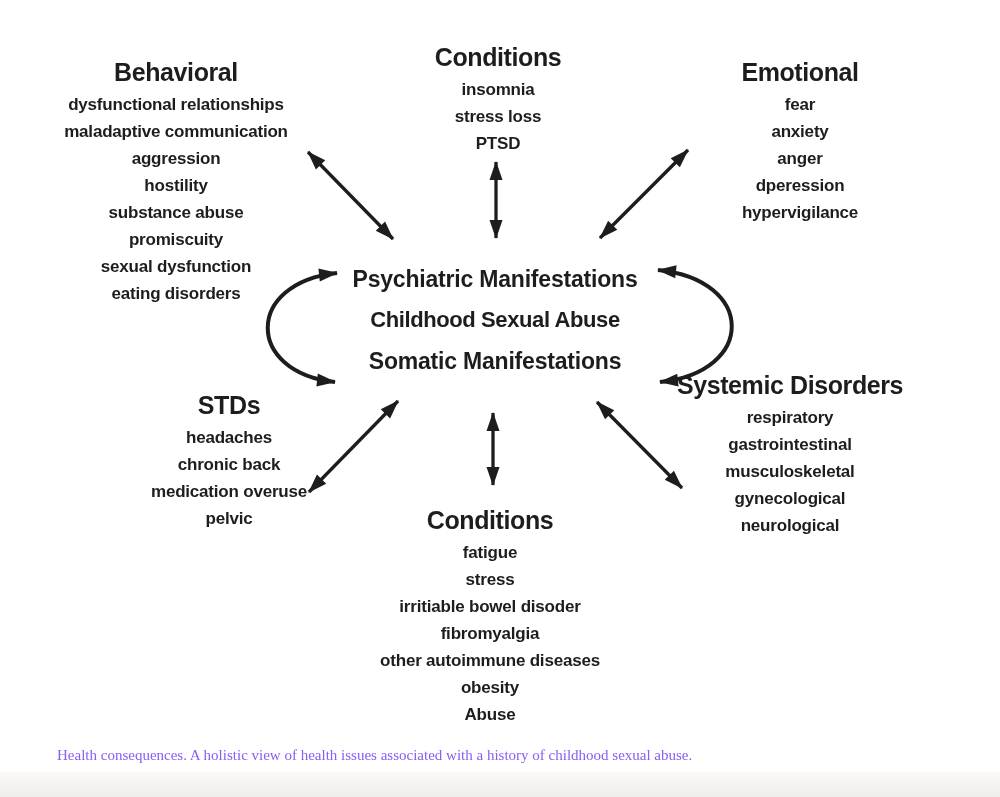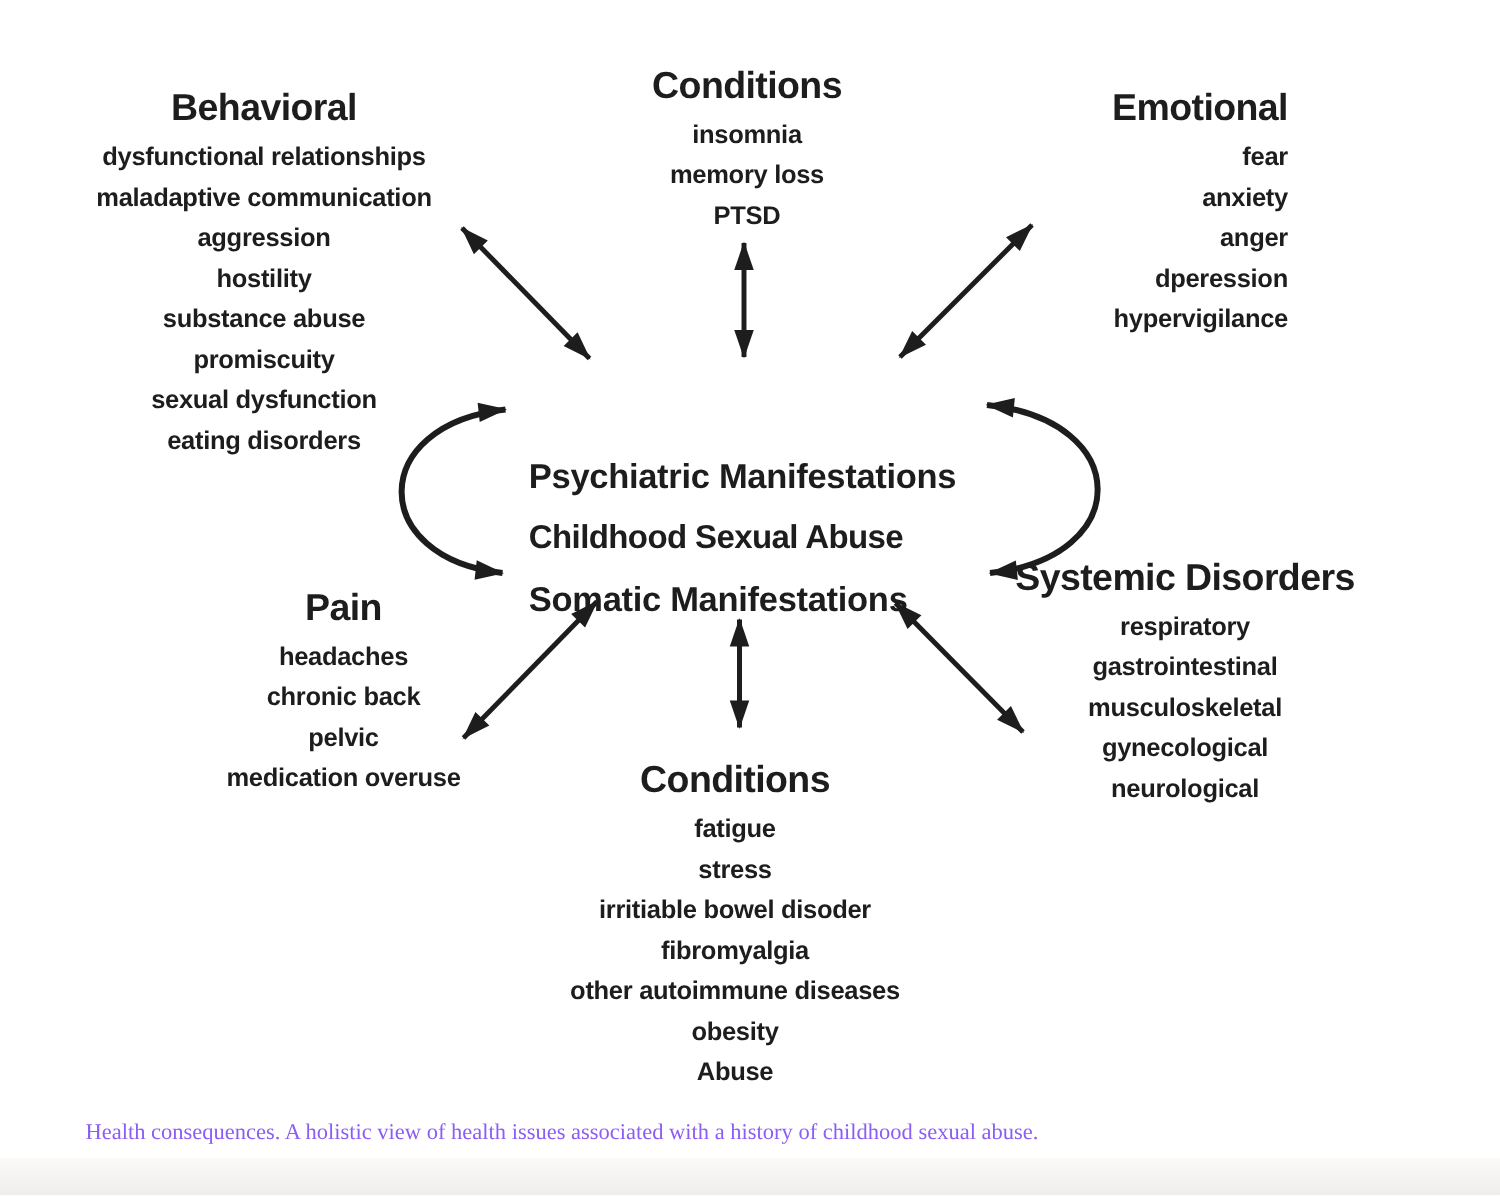--- a/index.html
+++ b/index.html
@@ -19,26 +19,26 @@
   .arrow.curved { stroke-width:4; }
   .ah-path { fill:var(--ink,#1d1d1d); }
 
   .group { position:absolute; transform:translateX(-50%); text-align:center; white-space:nowrap; }
   .group h2 { margin:0; font-size:25px; line-height:30px; font-weight:700; letter-spacing:-0.4px; }
   .group .items { margin-top:4px; }
   .group .item { font-size:17px; line-height:27px; font-weight:600; letter-spacing:-0.2px; }
 
   .g-behavioral      { left:176px; top:57px; }
   .g-conditions-top  { left:498px; top:42px; }
-  .g-emotional       { left:800px; top:57px;text-align:right; }
+  .g-emotional       { left:800px; top:57px; }
   .g-pain            { left:229px; top:390px; }
   .g-conditions-bot  { left:490px; top:505px; }
   .g-systemic        { left:790px; top:370px; }
 
-  .center { position:absolute; left:495px; top:264px; transform:translateX(-50%); white-space:nowrap;margin-top:38px; }
+  .center { position:absolute; left:495px; top:264px; transform:translateX(-50%); text-align:center; white-space:nowrap; }
   .center-top, .center-bottom { font-size:23px; line-height:30px; font-weight:600; letter-spacing:-0.2px; }
   .center-main { font-size:22px; line-height:38px; font-weight:700; letter-spacing:-0.4px; margin:7px 0; }
 
   .caption {
     position:absolute; left:57px; top:742px; margin:0;
     font-family:"Liberation Serif","DejaVu Serif",serif;
     font-size:15px; line-height:26px; font-weight:400; color:#8b5cf6;
   }
   .footer-band {
     position:absolute; left:0; right:0; bottom:0; height:25px;
@@ -79,21 +79,21 @@
       <div class="item">promiscuity</div>
       <div class="item">sexual dysfunction</div>
       <div class="item">eating disorders</div>
     </div>
   </section>
 
   <section class="group g-conditions-top">
     <h2>Conditions</h2>
     <div class="items">
       <div class="item">insomnia</div>
-      <div class="item">memory loss</div>
+      <div class="item">stress loss</div>
       <div class="item">PTSD</div>
     </div>
   </section>
 
   <section class="group g-emotional">
     <h2>Emotional</h2>
     <div class="items">
       <div class="item">fear</div>
       <div class="item">anxiety</div>
       <div class="item">anger</div>
@@ -102,26 +102,26 @@
     </div>
   </section>
 
   <div class="center">
     <div class="center-top">Psychiatric Manifestations</div>
     <div class="center-main">Childhood Sexual Abuse</div>
     <div class="center-bottom">Somatic Manifestations</div>
   </div>
 
   <section class="group g-pain">
-    <h2>Pain</h2>
+    <h2>STDs</h2>
     <div class="items">
       <div class="item">headaches</div>
       <div class="item">chronic back</div>
+      <div class="item">medication overuse</div>
       <div class="item">pelvic</div>
-      <div class="item">medication overuse</div>
     </div>
   </section>
 
   <section class="group g-conditions-bot">
     <h2>Conditions</h2>
     <div class="items">
       <div class="item">fatigue</div>
       <div class="item">stress</div>
       <div class="item">irritiable bowel disoder</div>
       <div class="item">fibromyalgia</div>

